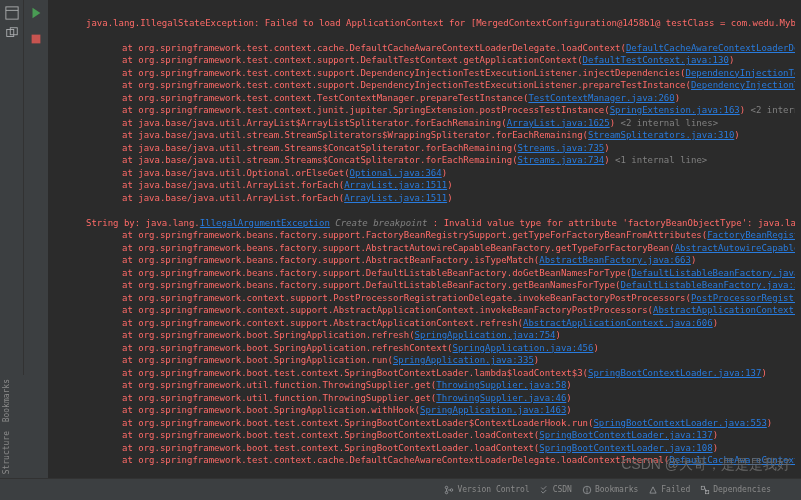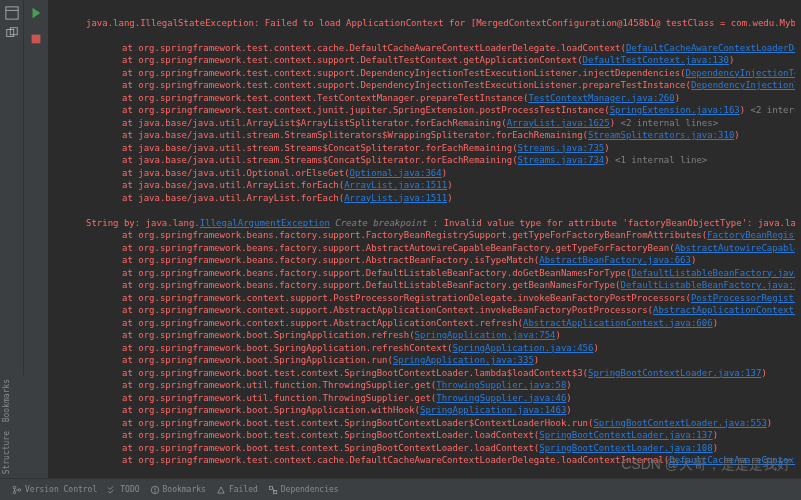--- a/index.html
+++ b/index.html
@@ -55,23 +55,24 @@
     .caused-by { color: #ff6b68; }
     .breakpoint { color: #808080; font-style: italic; }
     .status-bar {
       position: absolute;
       left: 0; right: 0; bottom: 0;
       height: 22px;
       background: #3c3f41;
       border-top: 1px solid #323232;
       display: flex;
       align-items: center;
-      padding: 0 12px;
+      padding: 0 20px;
       font-size: 8px;
       color: #8a8a8a;
+      justify-content: flex-end;
     }
     .status-item {
       display: flex;
       align-items: center;
       gap: 3px;
       margin-right: 10px;
     }
     .sb-icon { width: 10px; height: 10px; fill: #afb1b3; }
     .watermark {
       position: absolute;
@@ -137,21 +138,21 @@
         <circle cx="4" cy="12" r="2" fill="none" stroke="#afb1b3"></circle>
         <circle cx="12" cy="8" r="2" fill="none" stroke="#afb1b3"></circle>
         <path d="M4 6 L4 10 M6 8 L10 8" stroke="#afb1b3"></path>
       </svg>
     <span>Version Control</span>
   </div>
   <div class="status-item">
     <svg class="sb-icon" viewBox="0 0 16 16">
         <path d="M2 4 L5 7 L10 2 M2 10 L5 13 L10 8" stroke="#afb1b3" fill="none"></path>
       </svg>
-    <span>TODO</span>
+    <span>CSDN</span>
   </div>
   <div class="status-item">
     <svg class="sb-icon" viewBox="0 0 16 16">
         <circle cx="8" cy="8" r="6" fill="none" stroke="#afb1b3"></circle>
         <line x1="8" y1="4" x2="8" y2="9" stroke="#afb1b3"></line>
         <circle cx="8" cy="11" r="1" fill="#afb1b3"></circle>
       </svg>
     <span>Bookmarks</span>
   </div>
   <div class="status-item">

